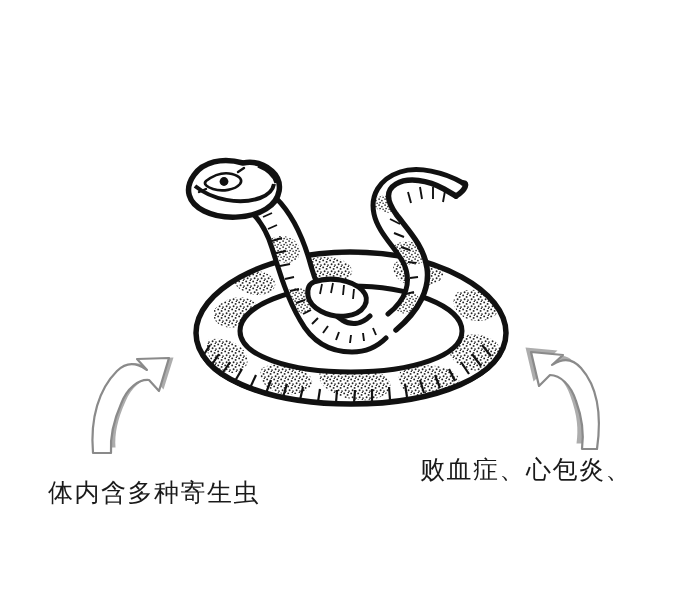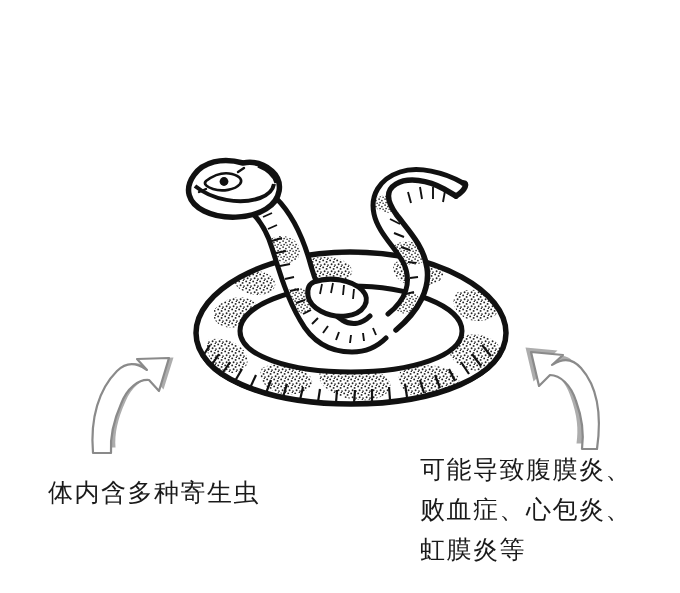--- a/index.html
+++ b/index.html
@@ -334,16 +334,14 @@
              L 539 386
              L 550 375
              C 560 375 571 385 576 401
              C 583 420 584 434 582 449 Z" fill="#ffffff" stroke="#8a8a8a" stroke-width="2.2" stroke-linejoin="round"></path>
   </g>
 </svg>
 
 <div class="caption" id="caption-left">体内含多种寄生虫</div>
 
 <div class="caption" id="caption-right">
-  <span class="caption-line">可能导致腹膜炎、</span>
   <span class="caption-line">败血症、心包炎、</span>
-  <span class="caption-line">虹膜炎等</span>
 </div>
 
 </body></html>

